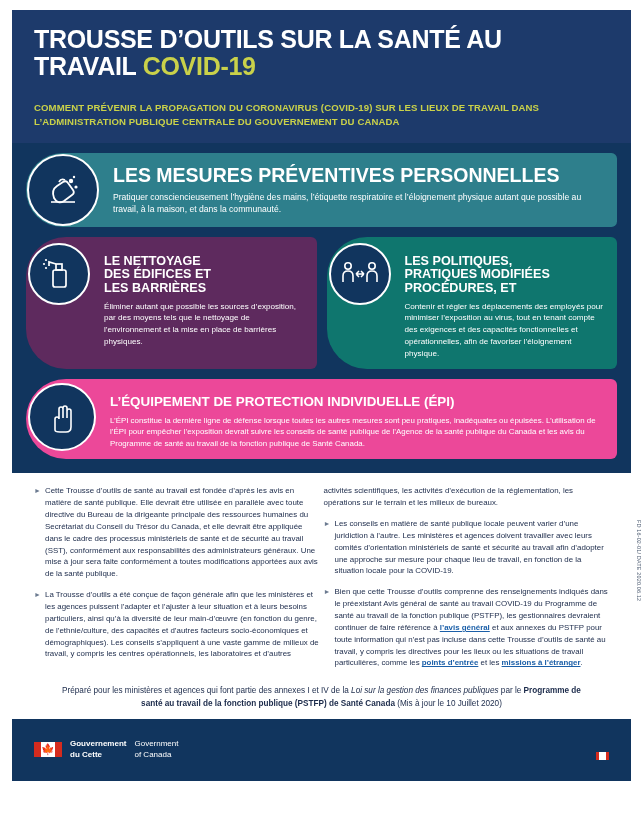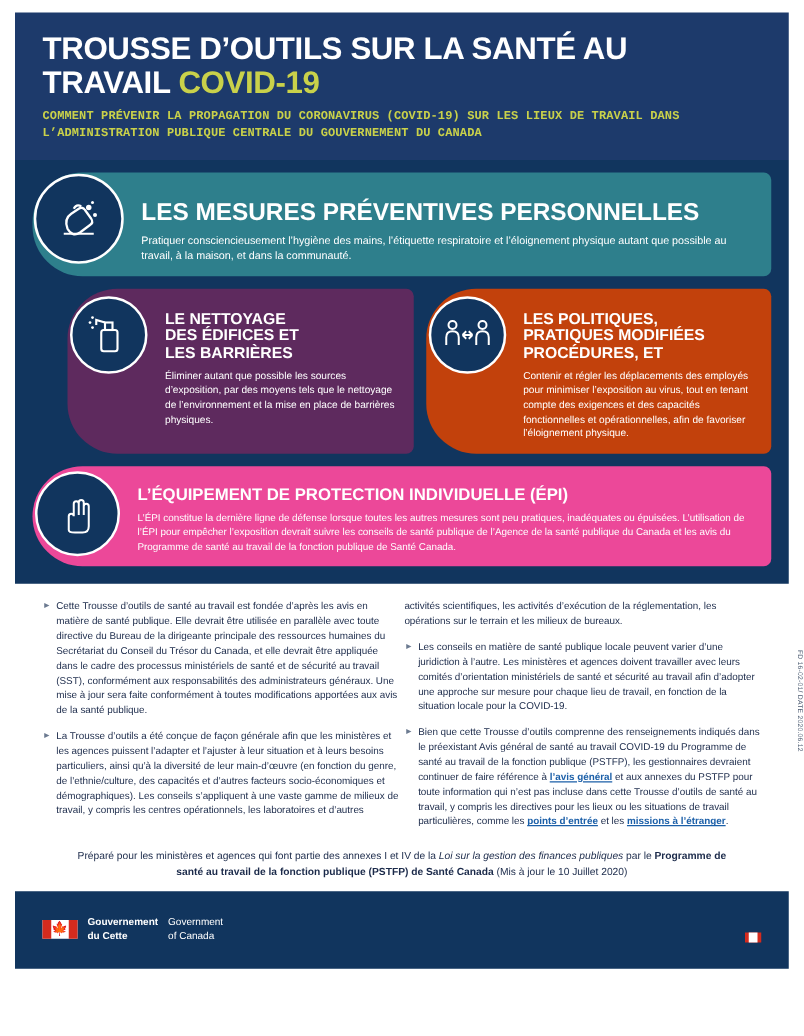--- a/index.html
+++ b/index.html
@@ -26,28 +26,27 @@
   }
   .header h1 {
     font-size: 25px;
     font-weight: bold;
     line-height: 1.08;
     letter-spacing: -0.3px;
     text-transform: uppercase;
   }
   .header h1 .accent { color: #c9d14a; }
   .header .sub {
-    margin-top: 6px;
+    margin-top: 21px;
     font-size: 9.6px;
     font-weight: bold;
     line-height: 1.45;
     color: #c9d14a;
     text-transform: uppercase;
     letter-spacing: 0.1px;
-    font-family: Liberation Mono, monospace;
   }
   
   .panel {
     background: #11355e;
     padding: 10px 14px 14px 14px;
   }
   .card {
     display: flex;
     align-items: flex-start;
     border-radius: 6px;
@@ -77,35 +76,35 @@
   }
 
   
   .card-personal {
     background: #2e7f8c;
     border-radius: 40px 6px 6px 40px;
     margin-bottom: 10px;
     min-height: 74px;
   }
   .card-personal .icon-circle { width: 72px; height: 72px; margin: 1px 0 0 1px; }
-  .card-personal .card-title { font-size: 19.5px; margin-top: 14px; }
+  .card-personal .card-title { font-size: 19.5px; margin-top: 4px; }
   .card-personal .card-text { font-size: 8.6px; }
 
   
-  .row-two { display: flex; gap: 10px; margin-bottom: 10px; margin-left: 28px; }
+  .row-two { display: flex; gap: 10px; margin-bottom: 10px; }
   .card-clean {
     background: #5e2a5e;
     border-radius: 40px 6px 6px 40px;
     width: 50%;
     min-height: 132px;
   }
   .card-clean .icon-circle { width: 62px; height: 62px; margin: 6px 0 0 2px; }
   .card-clean .card-title { font-size: 12.6px; margin-top: 10px; }
   .card-policy {
-    background: #c2410c;
+    background: #0f766e;
     border-radius: 40px 6px 6px 40px;
     width: 50%;
     min-height: 132px;
   }
   .card-policy .icon-circle { width: 62px; height: 62px; margin: 6px 0 0 2px; }
   .card-policy .card-title { font-size: 12.6px; margin-top: 10px; }
 
   
   .card-ppe {
     background: #ec4899;

